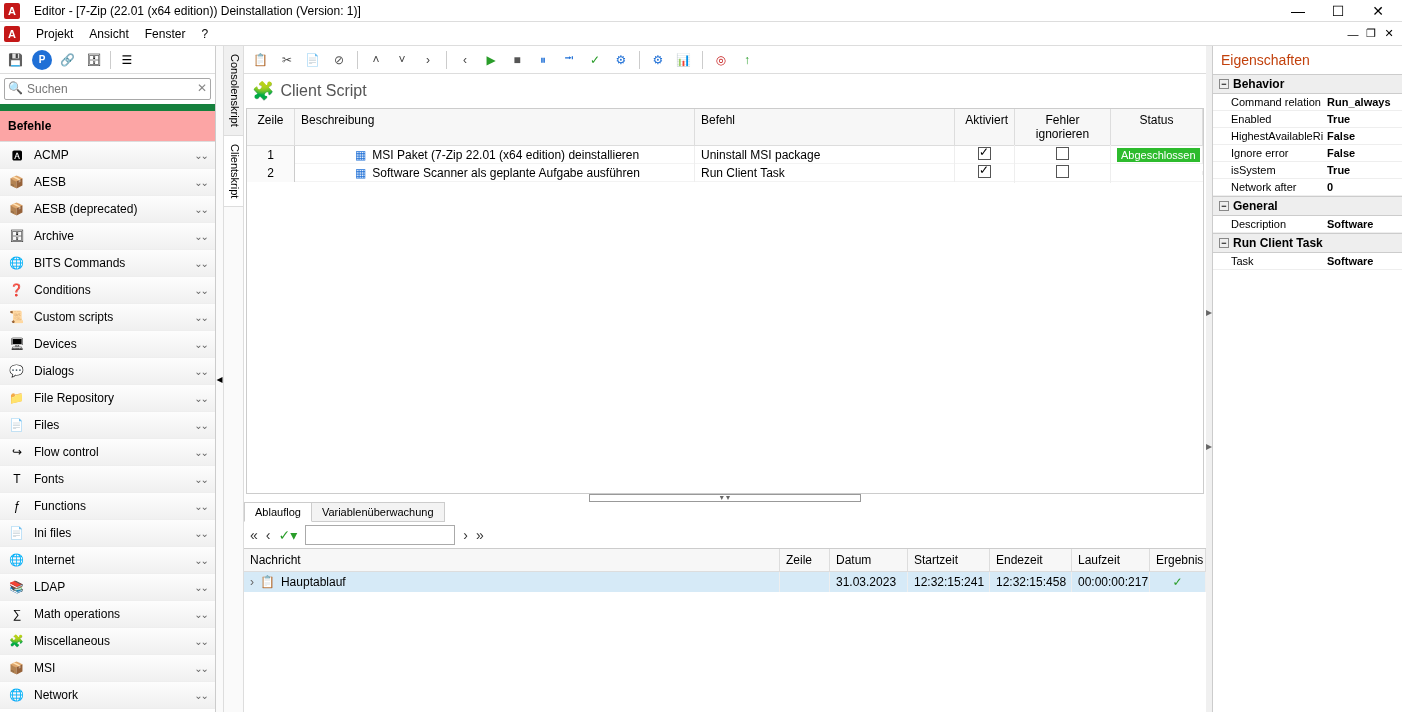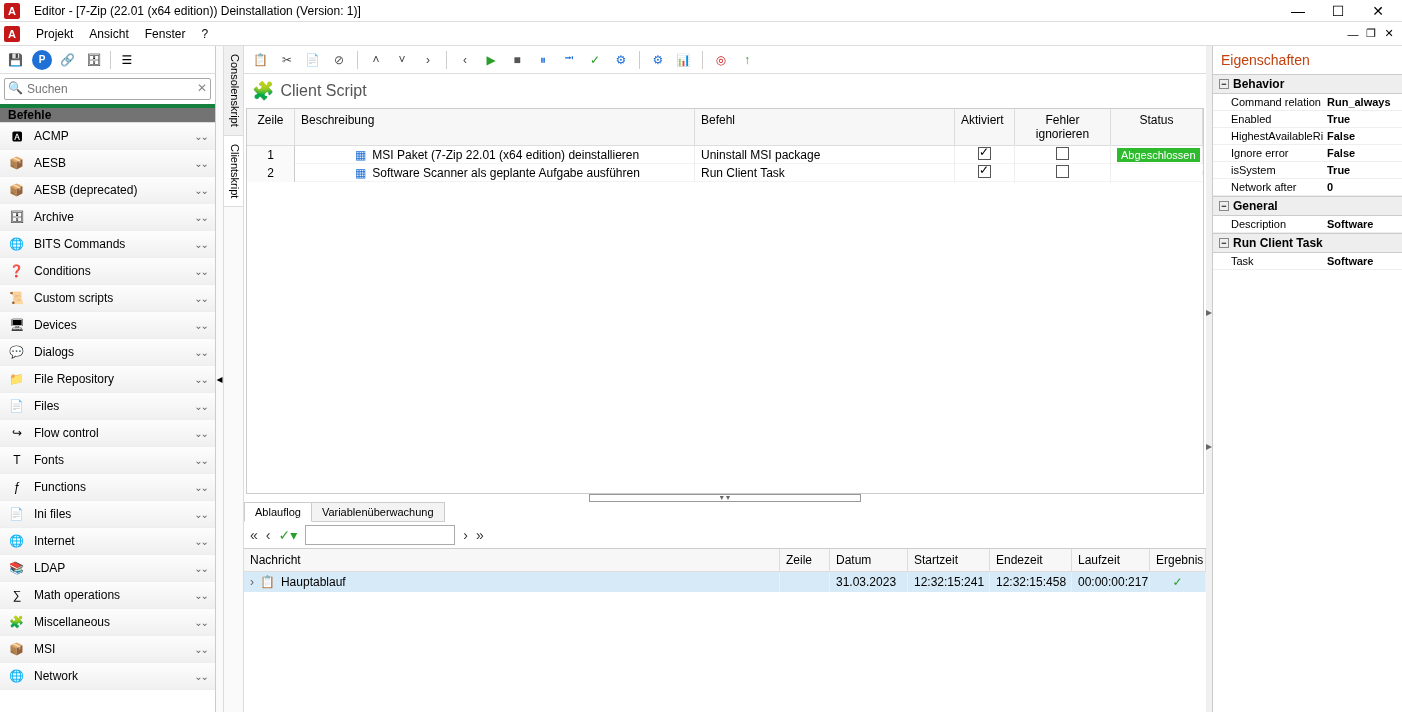--- a/index.html
+++ b/index.html
@@ -26,21 +26,21 @@
 
 .main { display: flex; flex: 1; overflow: hidden; }
 
 
 .left-panel { width: 216px; display: flex; flex-direction: column; border-right: 1px solid #ccc; }
 .search-wrap { padding: 4px; }
 .search-input { width: 100%; height: 22px; border: 1px solid #a8a8a8; padding: 0 20px 0 22px; border-radius: 2px; background: #fff; }
 .search-wrap { position: relative; }
 .search-wrap .search-icon { position: absolute; left: 8px; top: 7px; color: #888; }
 .search-wrap .clear-icon { position: absolute; right: 8px; top: 7px; color: #888; cursor: pointer; }
-.befehle-header { padding: 0 8px; font-weight: bold; background: #737373; border-top: 4px solid #15803d; border-bottom: 1px solid #ddd; }
+.befehle-header { padding: 8px 8px; font-weight: bold; background: #fca5a5; border-top: 7px solid #15803d; border-bottom: 1px solid #ddd; }
 .cmd-list { flex: 1; overflow-y: auto; }
 .cmd-item { display: flex; align-items: center; padding: 5px 8px; border-bottom: 1px solid #eee; cursor: pointer; background: linear-gradient(#fdfdfd,#f0f0f0); }
 .cmd-item .ci-icon { width: 18px; height: 16px; margin-right: 8px; display: flex; align-items: center; justify-content: center; }
 .cmd-item .ci-label { flex: 1; }
 .cmd-item .chevs { color: #666; font-size: 10px; letter-spacing: -2px; }
 
 
 .center { flex: 1; display: flex; flex-direction: column; position: relative; }
 .side-tabs { width: 20px; display: flex; flex-direction: column; border-right: 1px solid #ddd; background: #fafafa; }
 .side-tab { writing-mode: vertical-rl; padding: 8px 2px; font-size: 11px; border-bottom: 1px solid #ddd; cursor: pointer; text-align: center; background:#f0f0f0; }
@@ -63,21 +63,21 @@
 .cs-header .puzzle { color: #3a9c3a; font-size: 18px; margin-right: 6px; }
 .cs-header .cs-title { font-size: 16px; color: #555; text-align: right; }
 
 
 .grid-wrap { flex: 1; border: 1px solid #ccc; margin: 0 2px; position: relative; overflow: hidden; background:#fff; }
 .grid-head { display: flex; background: #f7f7f7; border-bottom: 1px solid #ddd; }
 .gh { padding: 4px 6px; border-right: 1px solid #ddd; text-align: left; }
 .gh.zeile { width: 48px; text-align: center; }
 .gh.besch { flex: 1; min-width: 330px; }
 .gh.befehl { width: 260px; }
-.gh.akt { width: 60px; text-align: left; }
+.gh.akt { width: 60px; text-align: right; }
 .gh.fehl { width: 96px; text-align: center; }
 .gh.status { width: 92px; text-align: center; }
 .grid-row { display: flex; align-items: center; border-bottom: 1px solid #f3f3f3; height: 18px; }
 .gc { padding: 2px 6px; border-right: 1px solid #eee; }
 .gc.zeile { width: 48px; text-align: center; border-right:1px solid #ccc; background:#fafafa; }
 .gc.besch { flex: 1; min-width: 330px; display:flex; align-items:center; gap:6px; padding-left:60px; }
 .gc.befehl { width: 260px; }
 .gc.akt { width: 60px; text-align: center; }
 .gc.fehl { width: 96px; text-align: center; }
 .gc.status { width: 92px; text-align: center; }

